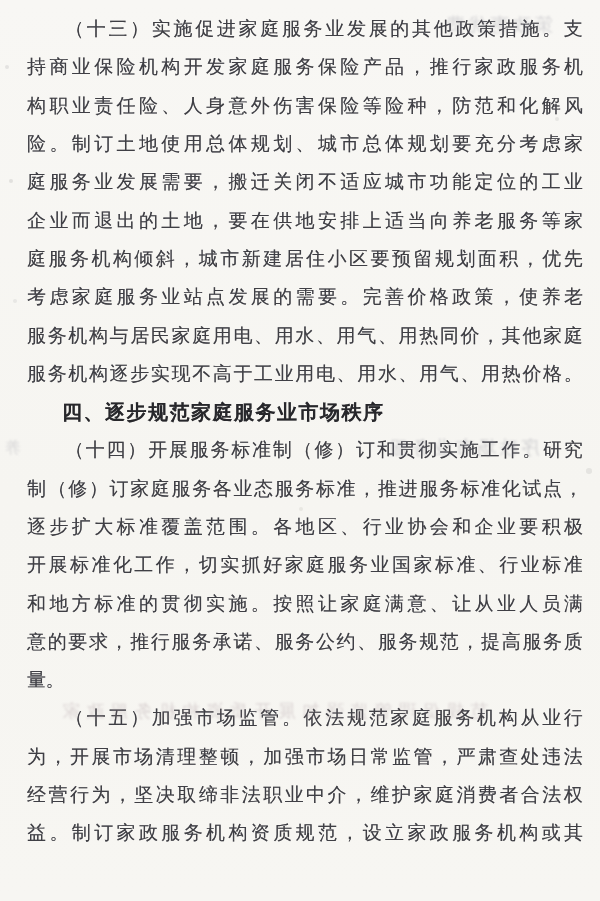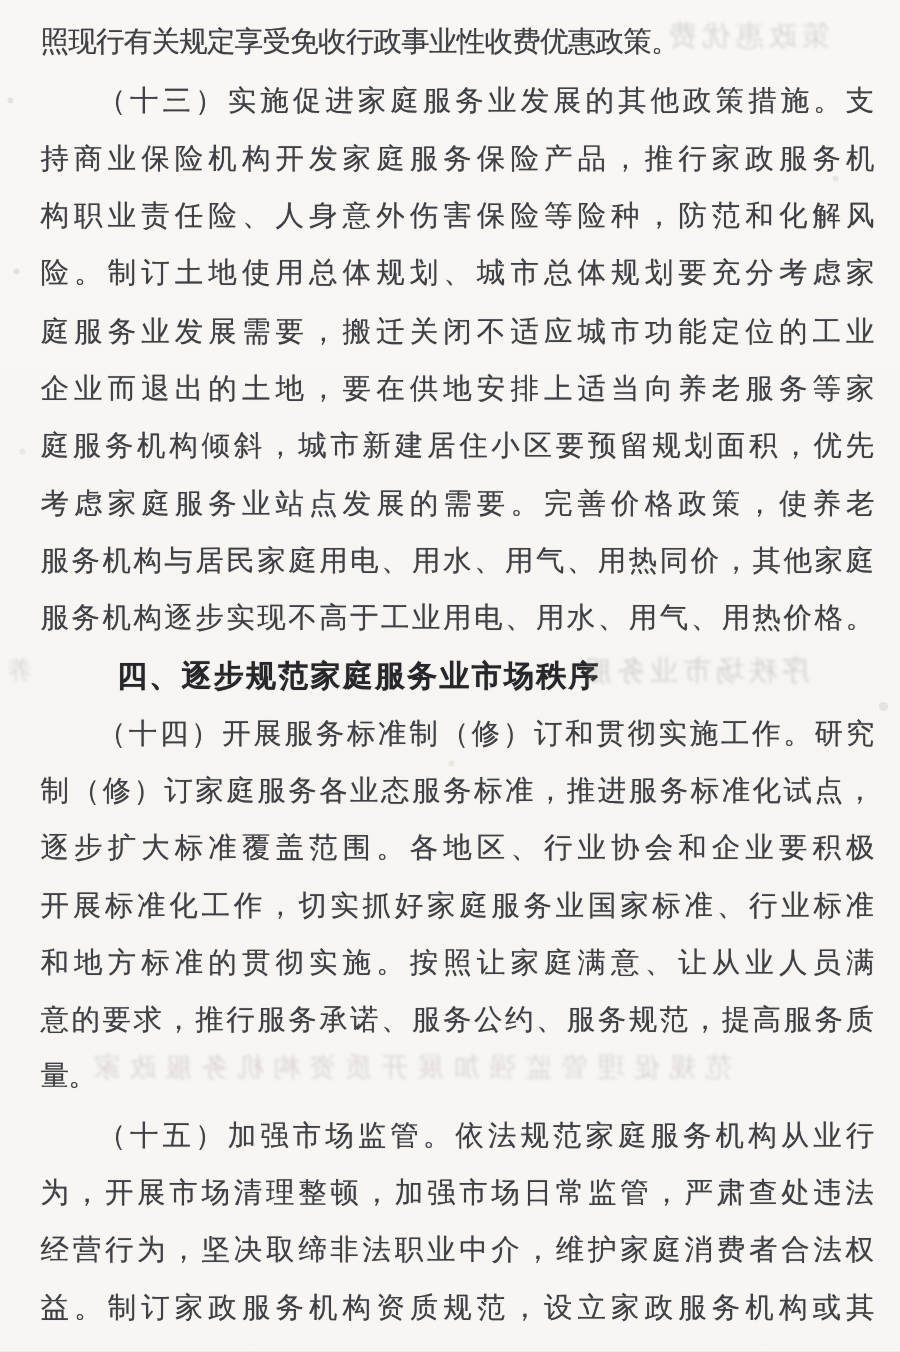--- a/index.html
+++ b/index.html
@@ -26,21 +26,21 @@
     display:flex;
     justify-content:space-between;
     align-items:center;
   }
   .ln.full.ind{margin-left:38px;}
   
   .ln.end{line-height:38.3px;letter-spacing:-0.5px;}
   
   .ln.heading{
     line-height:38.3px;
-    margin-left:51px;
+    margin-left:35px;
     font-family:"DejaVu Sans","Liberation Sans",sans-serif;
     font-weight:bold;
     font-size:20px;
     letter-spacing:1.5px;
     color:#27272b;
     text-shadow:0 0 0.6px rgba(40,40,45,0.6);
   }
   
   .ghost{
     position:absolute;
@@ -67,21 +67,20 @@
       588px 470px 0 2px rgba(130,128,128,.14);
     pointer-events:none;
   }
 </style>
 </head>
 <body>
 
 <div class="page">
 
   <div class="textblock">
-    <div class="ln end">照现行有关规定享受免收行政事业性收费优惠政策。</div>
     <div class="ln full ind">
         <span>（</span>
         <span>十</span>
         <span>三</span>
         <span>）</span>
         <span>实</span>
         <span>施</span>
         <span>促</span>
         <span>进</span>
         <span>家</span>

